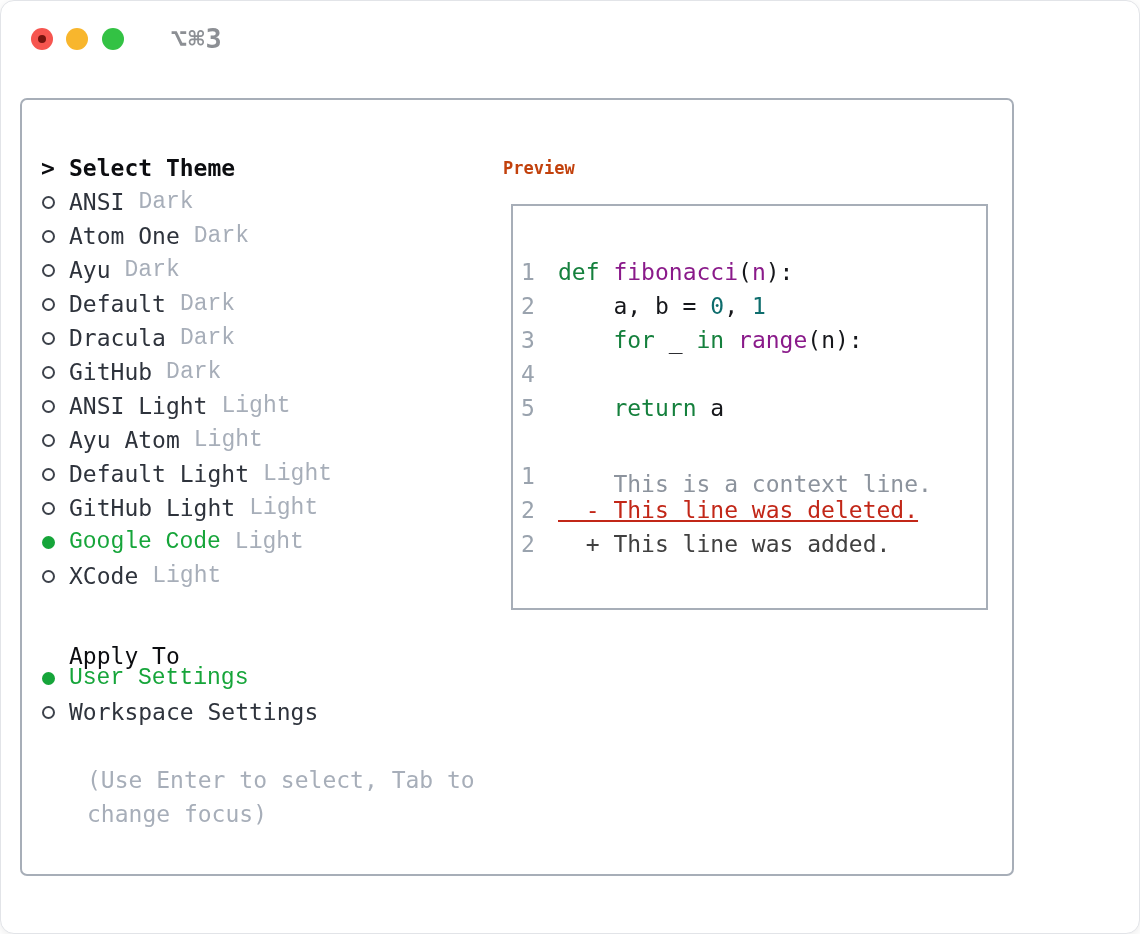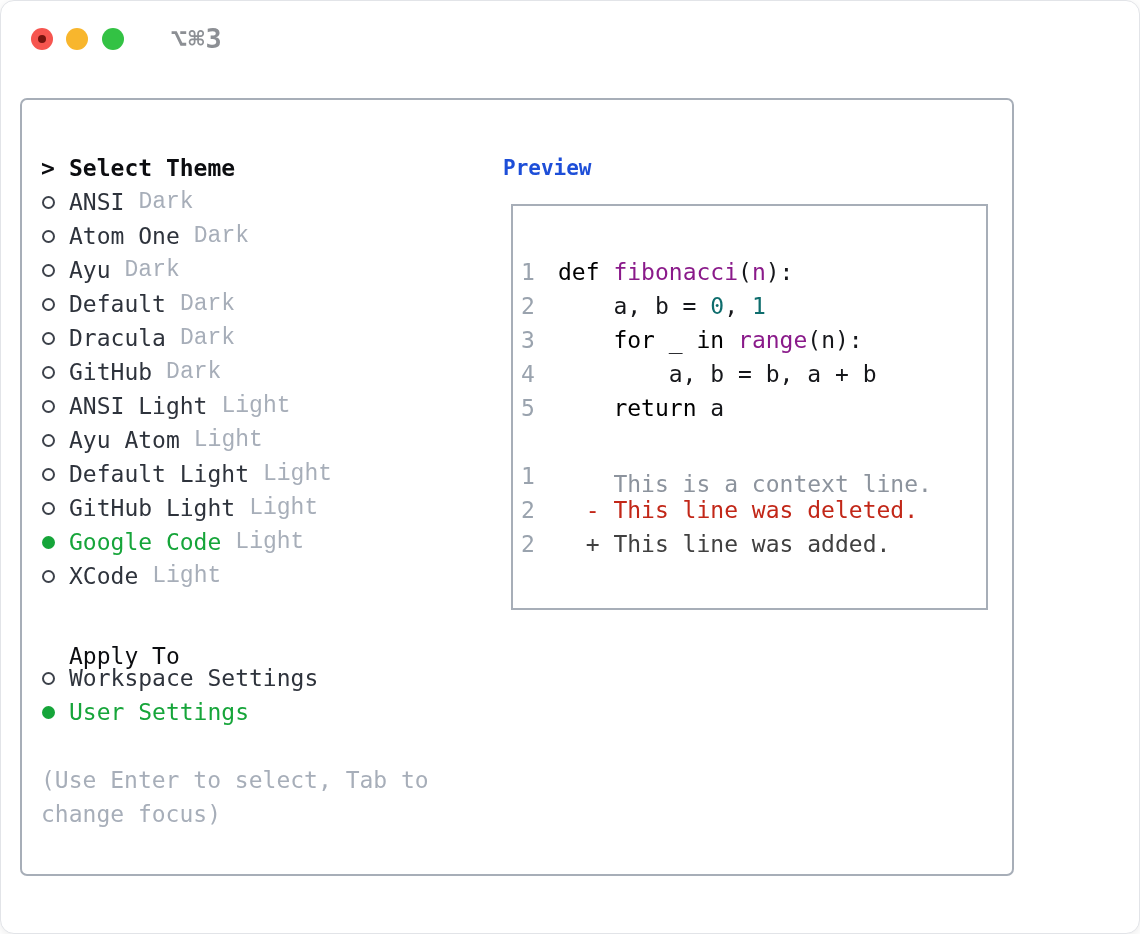--- a/index.html
+++ b/index.html
@@ -24,40 +24,40 @@
   #panel{position:absolute;left:19px;top:97px;width:994px;height:778px;
     border:2px solid #a7aeb8;border-radius:7px;background:#fff;}
   
   #left-col{position:absolute;left:19px;top:51px;width:440px;font-size:23px;color:#2e333c;}
   .row{height:34px;display:flex;align-items:center;white-space:pre;}
   .marker{width:28px;display:flex;align-items:center;flex:0 0 28px;}
   .caret{font-weight:bold;color:#0c0d10;}
   .circle{width:13px;height:13px;border-radius:50%;border:2px solid #3d424b;margin-left:1px;}
   .circle.sel{background:#16a53a;border-color:#16a53a;}
   .item-name{color:#2e333c;}
-  .item-name.sel{color:#16a53a;}
+  .item-name.sel{color:#16a53a;font-family:Liberation Mono, monospace;}
   .item-tag{color:#a7aeb9;margin-left:14px;font-family:Liberation Mono, monospace;}
   .section-header{color:#0c0d10;font-weight:bold;text-align:center;}
   .section-header.regular{font-weight:normal;margin-top:24px;}
   .spacer{height:34px;}
-  #help-text{margin-top:0;width:420px;line-height:34px;color:#a7aeb9;white-space:normal;}
+  #help-text{margin-top:0;width:420px;line-height:34px;color:#a7aeb9;white-space:normal;margin-left:46px;}
   
   #preview-label{position:absolute;left:481px;top:51px;height:34px;display:flex;
-    align-items:center;font-size:21px;font-weight:bold;color:#1d4ed8;}
+    align-items:center;font-size:17px;font-weight:bold;color:#c2410c;}
   #preview-box{position:absolute;left:489px;top:104px;width:477px;height:406px;
     border:2px solid #a7aeb8;background:#fff;}
   #code-block{position:absolute;left:8px;top:49px;font-size:23px;}
   .code-line{height:34px;display:flex;align-items:center;white-space:pre;}
   .lnum{display:inline-block;width:37px;color:#9aa3ae;flex:0 0 37px;}
-  .tok-kw{color:#000000;}
+  .tok-kw{color:#15803d;}
   .tok-fn{color:#8a1a8a;}
   .tok-lit{color:#0e6d6d;}
   .tok-pl{color:#16171b;}
   .tok-ctx{color:#8c939d;margin-top:16px;}
-  .tok-del{color:#c22718;}
+  .tok-del{color:#c22718;text-decoration:underline;}
   .tok-add{color:#404040;}
 </style>
 </head>
 <body>
 
 <div id="window">
   <div id="titlebar">
     <div class="light" id="light-close"></div>
     <div class="light" id="light-min"></div>
     <div class="light" id="light-max"></div>
@@ -81,34 +81,34 @@
           <div class="row"><span class="marker"><span class="circle"></span></span><span class="item-name">Default Light</span><span class="item-tag">Light</span></div>
           <div class="row"><span class="marker"><span class="circle"></span></span><span class="item-name">GitHub Light</span><span class="item-tag">Light</span></div>
           <div class="row"><span class="marker"><span class="circle sel"></span></span><span class="item-name sel">Google Code</span><span class="item-tag">Light</span></div>
           <div class="row"><span class="marker"><span class="circle"></span></span><span class="item-name">XCode</span><span class="item-tag">Light</span></div>
         </div>
       <div class="spacer"></div>
       <div class="row">
         <span class="marker"></span><span class="section-header regular">Apply To</span>
       </div>
       <div id="apply-options">
+          <div class="row"><span class="marker"><span class="circle sel"></span></span><span class="item-name sel">User Settings</span></div>
           <div class="row"><span class="marker"><span class="circle"></span></span><span class="item-name">Workspace Settings</span></div>
-          <div class="row"><span class="marker"><span class="circle sel"></span></span><span class="item-name sel">User Settings</span></div>
         </div>
       <div class="spacer"></div>
       <div id="help-text">(Use Enter to select, Tab to change focus)</div>
     </div>
 
     <div id="preview-label">Preview</div>
     <div id="preview-box">
       <div id="code-block">
           <div class="code-line"><span class="lnum">1</span><span class="tok-kw">def </span><span class="tok-fn">fibonacci</span><span class="tok-pl">(</span><span class="tok-fn">n</span><span class="tok-pl">):</span></div>
           <div class="code-line"><span class="lnum">2</span><span class="tok-pl">    a, b = </span><span class="tok-lit">0</span><span class="tok-pl">, </span><span class="tok-lit">1</span></div>
           <div class="code-line"><span class="lnum">3</span><span class="tok-pl">    </span><span class="tok-kw">for</span><span class="tok-pl"> _ </span><span class="tok-kw">in</span><span class="tok-pl"> </span><span class="tok-fn">range</span><span class="tok-pl">(n):</span></div>
-          <div class="code-line"><span class="lnum">4</span><span class="tok-pl">        a, b = b, a + b</span></div>
+          <div class="code-line"><span class="lnum">4</span></div>
           <div class="code-line"><span class="lnum">5</span><span class="tok-pl">    </span><span class="tok-kw">return</span><span class="tok-pl"> a</span></div>
           <div class="code-line"><span class="lnum"></span></div>
           <div class="code-line"><span class="lnum">1</span><span class="tok-ctx">    This is a context line.</span></div>
           <div class="code-line"><span class="lnum">2</span><span class="tok-del">  - This line was deleted.</span></div>
           <div class="code-line"><span class="lnum">2</span><span class="tok-add">  + This line was added.</span></div>
         </div>
     </div>
   </div>
 </div>
 

